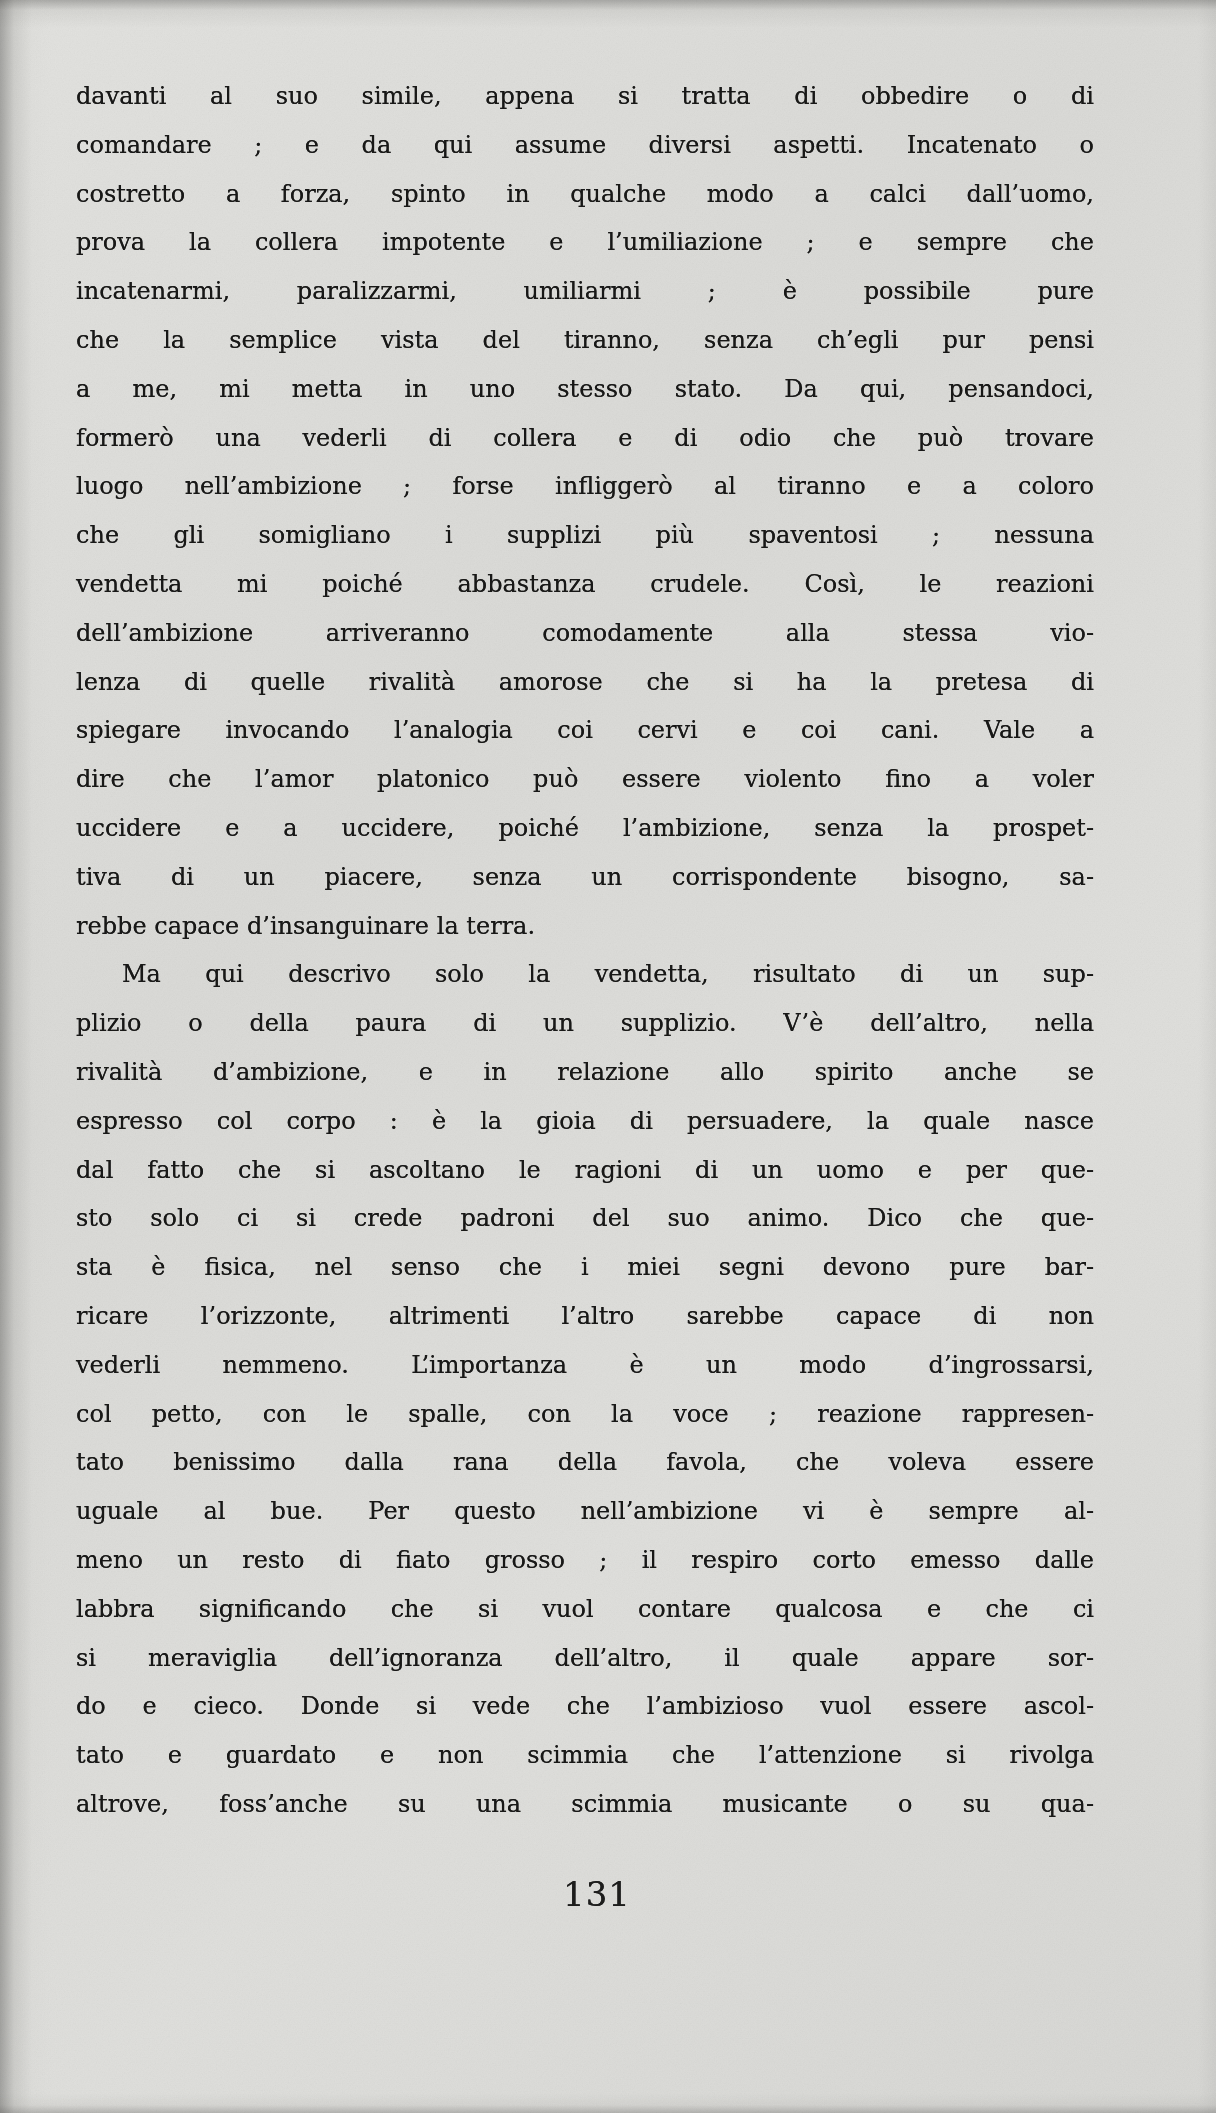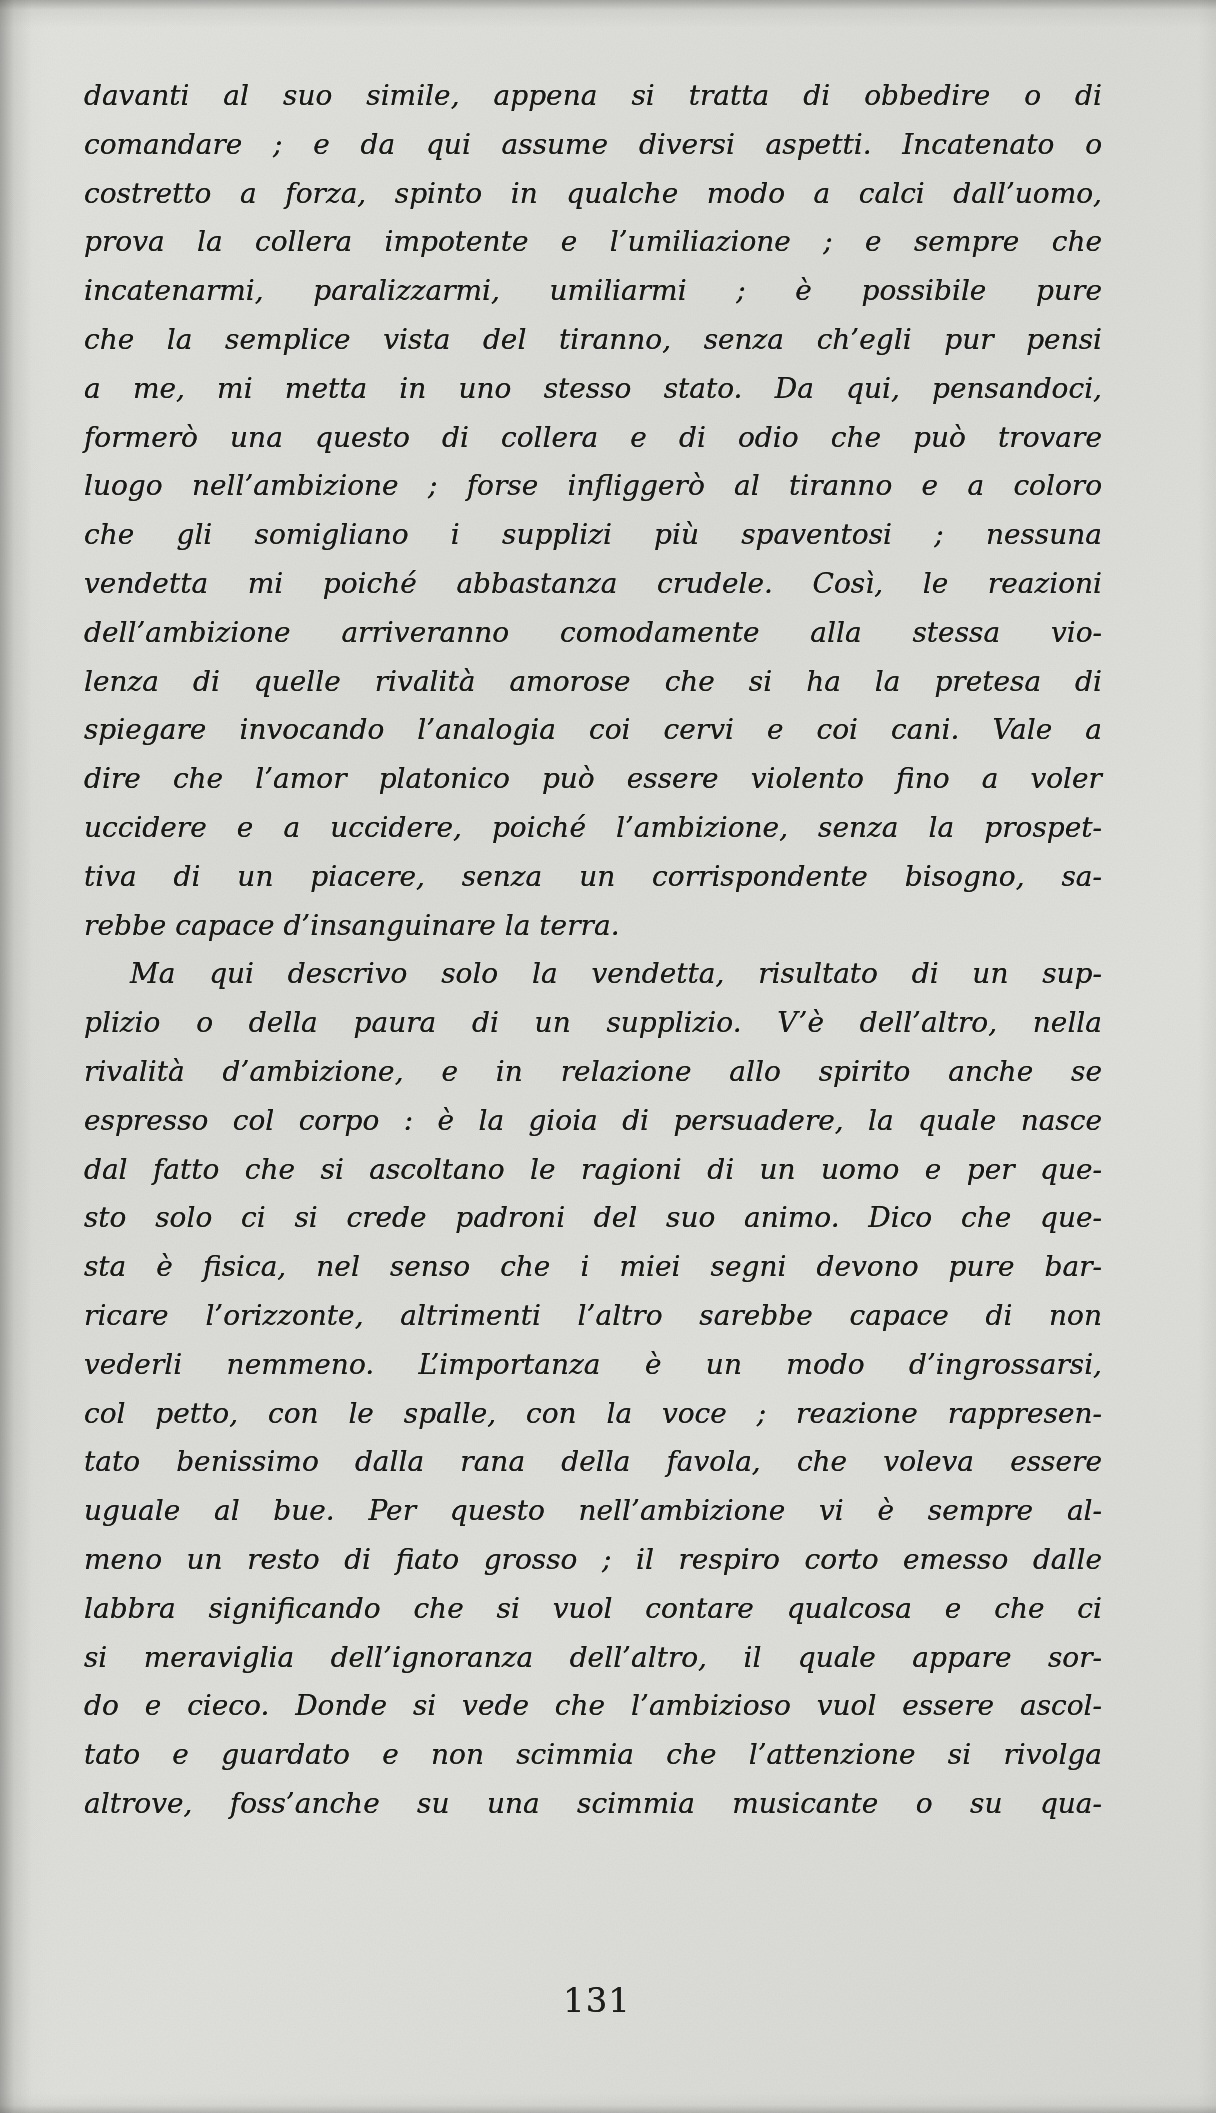--- a/index.html
+++ b/index.html
@@ -22,45 +22,44 @@
   }
   .grain {
     position: absolute;
     inset: 0;
     opacity: 0.08;
     mix-blend-mode: multiply;
     pointer-events: none;
   }
   .text-block {
     position: absolute;
-    left: 84px;
+    left: 76px;
     top: 72px;
     width: 1018px;
     color: #181817;
-    font-style: italic;
-    font-size: 28px;
+    font-size: 24px;
     line-height: 48.8px;
     text-shadow: 0 0 0.6px rgba(25,25,25,0.85);
   }
   .line {
     text-align: justify;
     text-align-last: justify;
     white-space: normal;
   }
   .line.no-justify {
     text-align: center;
     text-align-last: left;
   }
   .line.indent {
     text-indent: 46px;
   }
   .page-number {
     position: absolute;
     left: 88px;
-    top: 1980px;
+    top: 1874px;
     width: 1018px;
     text-align: center;
     font-style: normal;
     font-size: 34px;
     letter-spacing: 1px;
     color: #1d1d1c;
     text-shadow: 0 0 0.6px rgba(25,25,25,0.85);
   }
 </style>
 </head>
@@ -78,21 +77,21 @@
 
   <div class="text-block">
 
   <div class="line">davanti al suo simile, appena si tratta di obbedire o di</div>
       <div class="line">comandare ; e da qui assume diversi aspetti. Incatenato o</div>
       <div class="line">costretto a forza, spinto in qualche modo a calci dall’uomo,</div>
       <div class="line">prova la collera impotente e l’umiliazione ; e sempre che</div>
       <div class="line">incatenarmi, paralizzarmi, umiliarmi ; è possibile pure</div>
       <div class="line">che la semplice vista del tiranno, senza ch’egli pur pensi</div>
       <div class="line">a me, mi metta in uno stesso stato. Da qui, pensandoci,</div>
-      <div class="line">formerò una questo di collera e di odio che può trovare</div>
+      <div class="line">formerò una vederli di collera e di odio che può trovare</div>
       <div class="line">luogo nell’ambizione ; forse infliggerò al tiranno e a coloro</div>
       <div class="line">che gli somigliano i supplizi più spaventosi ; nessuna</div>
       <div class="line">vendetta mi poiché abbastanza crudele. Così, le reazioni</div>
       <div class="line">dell’ambizione arriveranno comodamente alla stessa vio-</div>
       <div class="line">lenza di quelle rivalità amorose che si ha la pretesa di</div>
       <div class="line">spiegare invocando l’analogia coi cervi e coi cani. Vale a</div>
       <div class="line">dire che l’amor platonico può essere violento fino a voler</div>
       <div class="line">uccidere e a uccidere, poiché l’ambizione, senza la prospet-</div>
       <div class="line">tiva di un piacere, senza un corrispondente bisogno, sa-</div>
       <div class="line no-justify">rebbe capace d’insanguinare la terra.</div>

